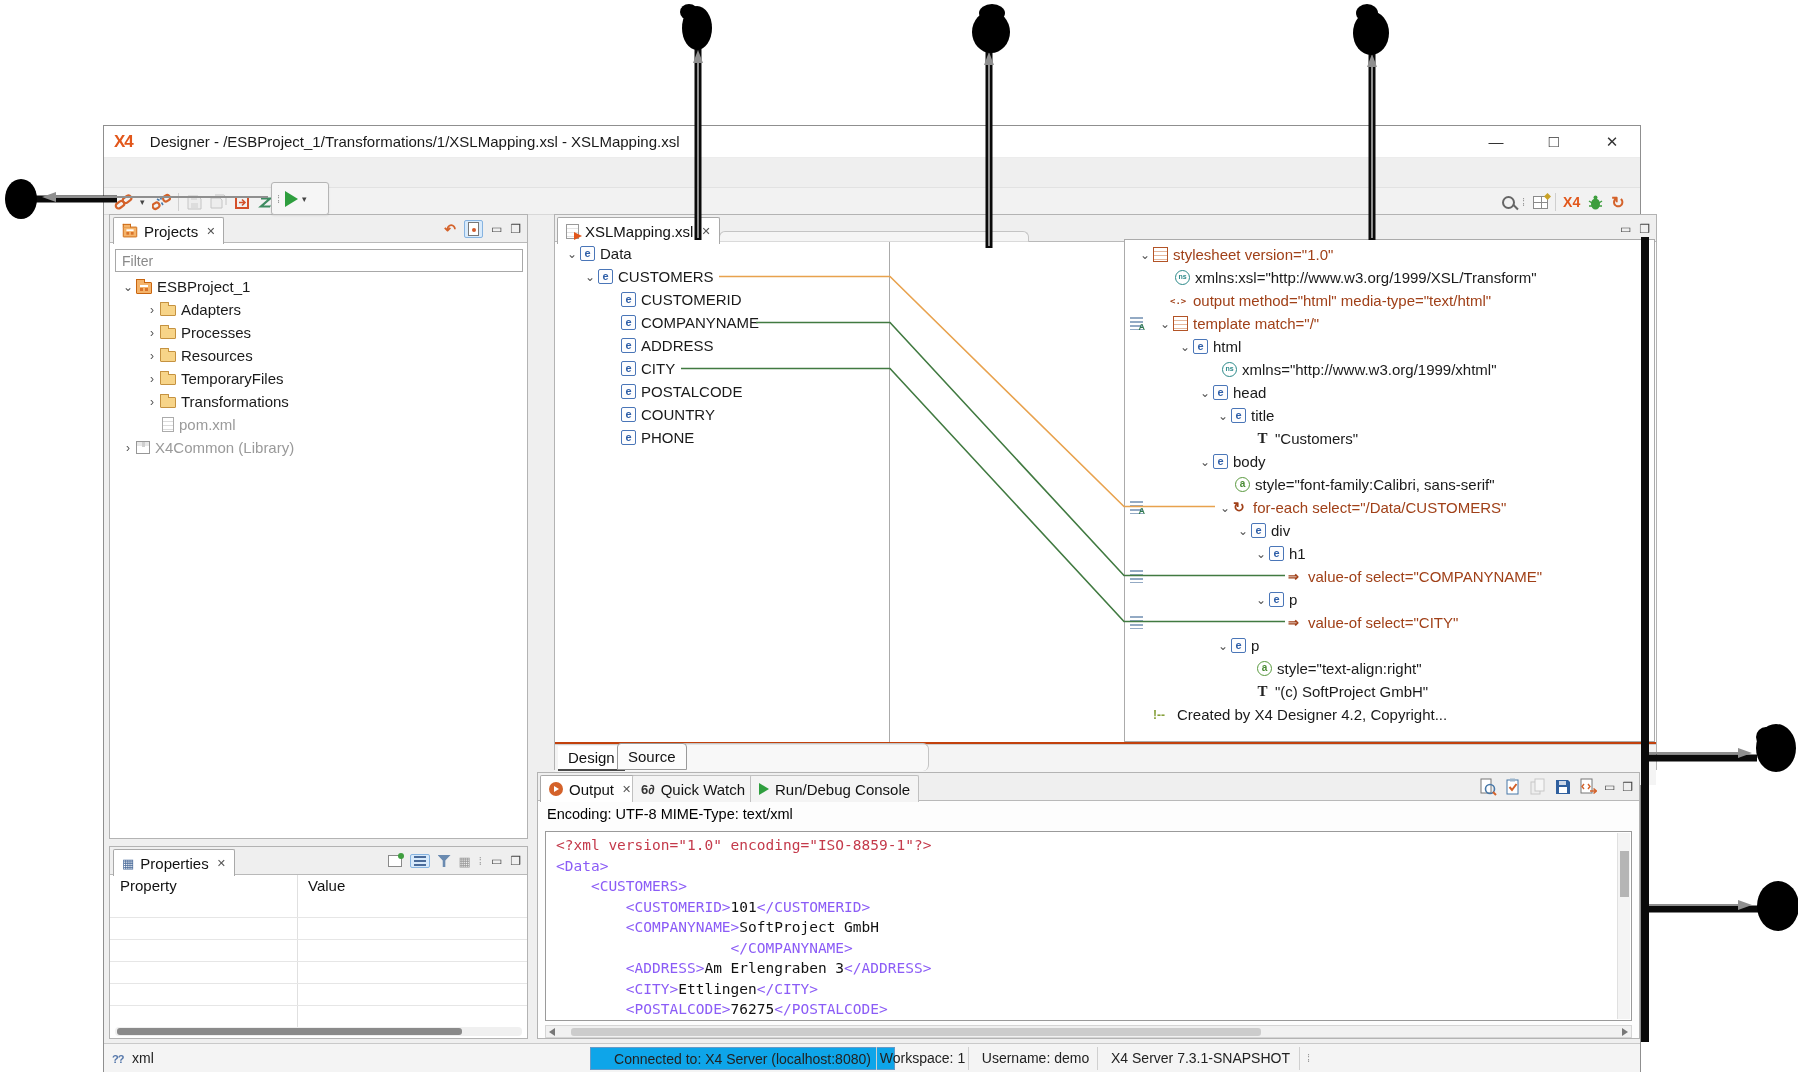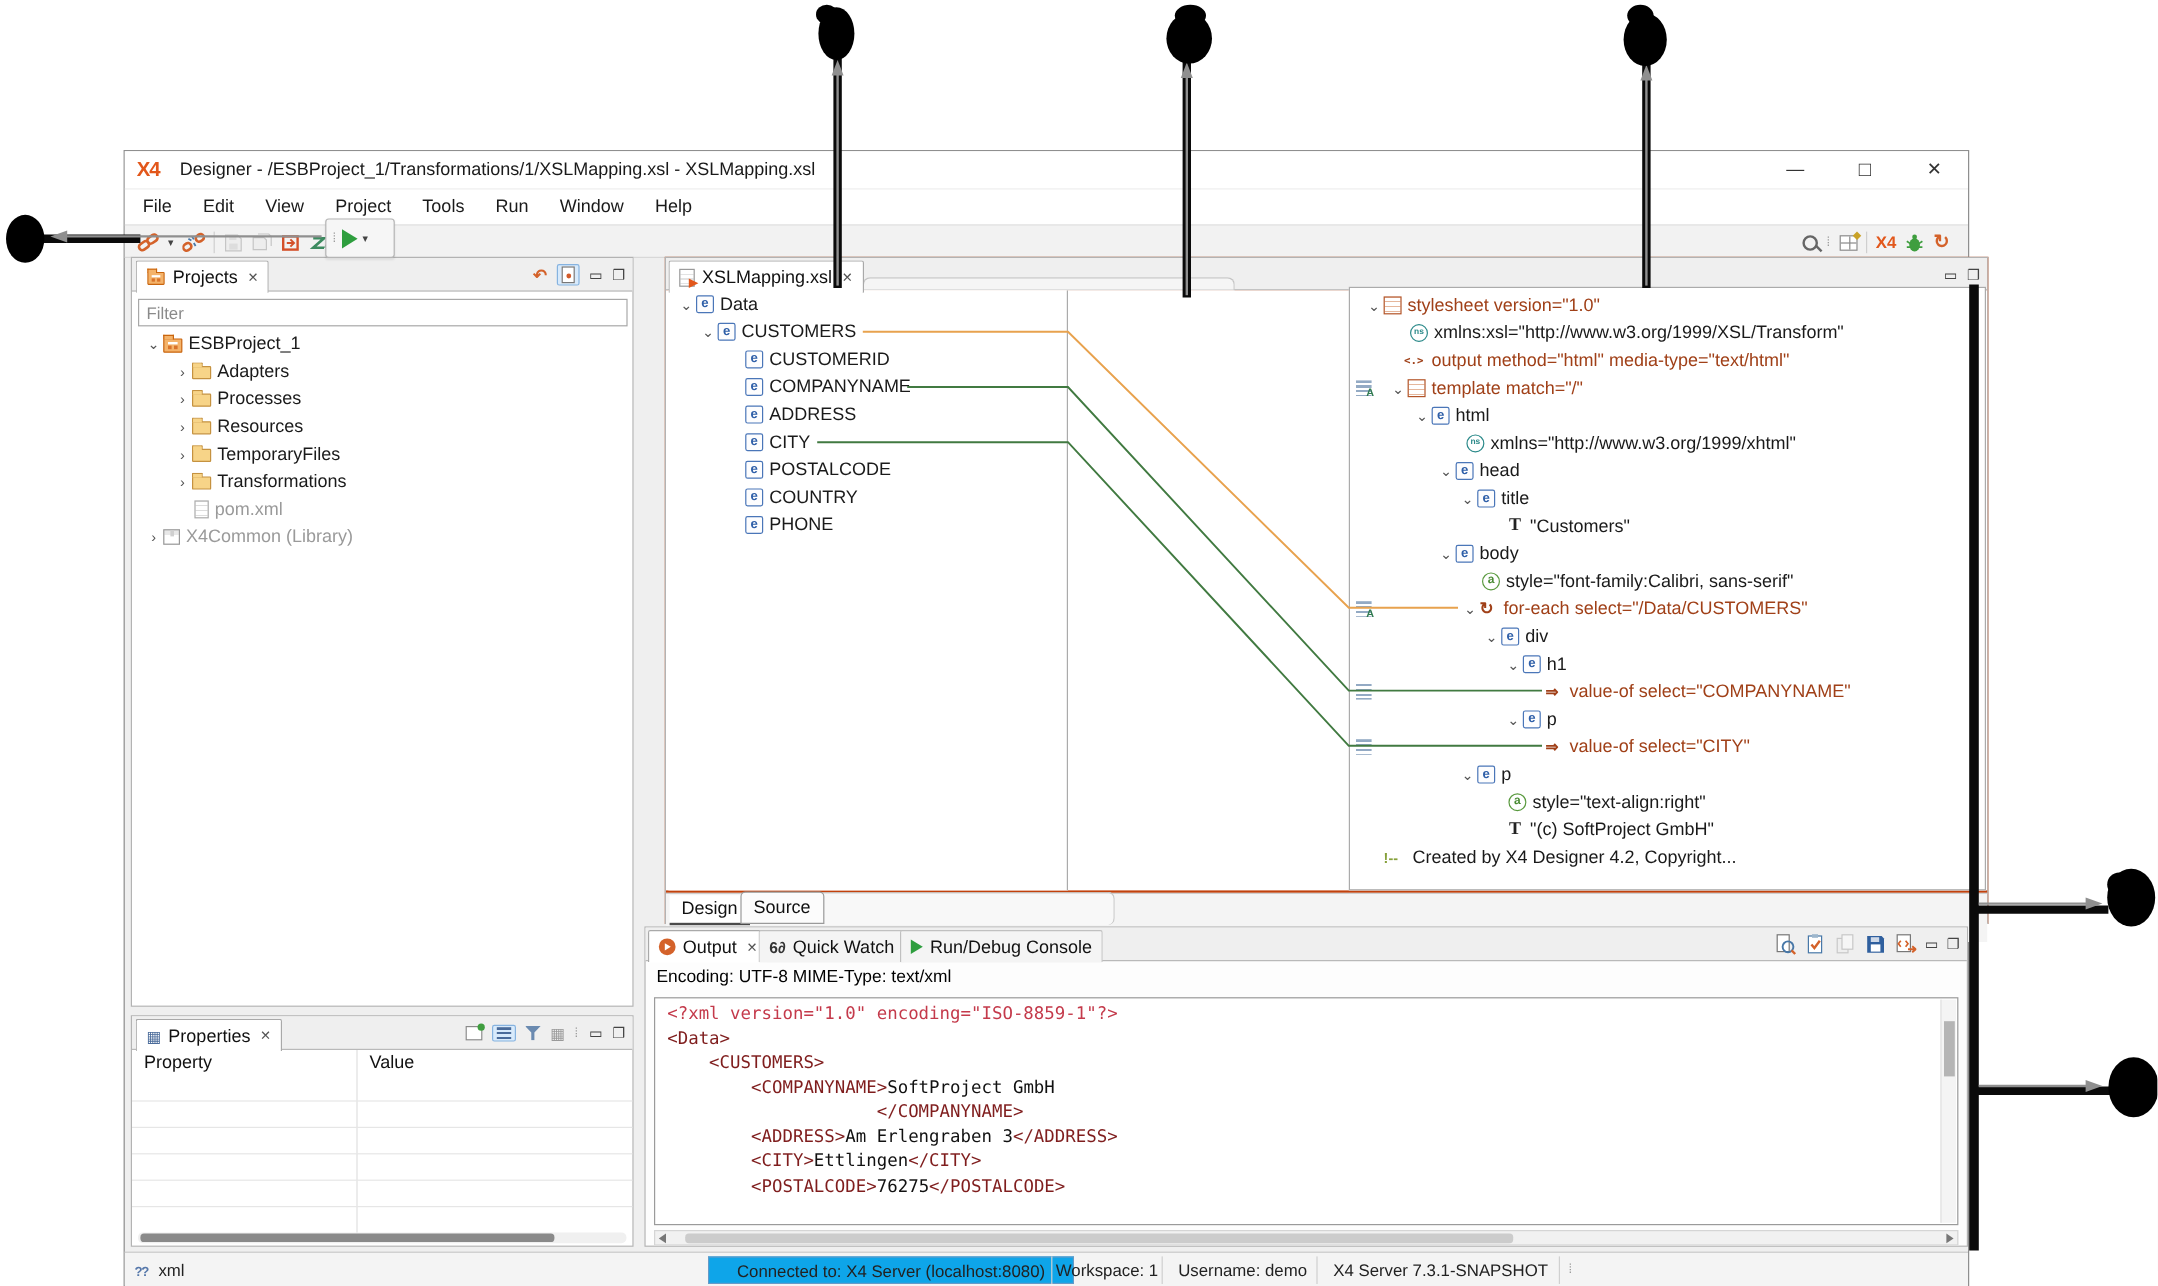--- a/index.html
+++ b/index.html
@@ -89,21 +89,21 @@
   #mapsvg{position:absolute;left:0;top:0;width:1103px;height:500px;pointer-events:none}
   #bottomtabs{position:absolute;left:0;top:529px;width:100%;height:41px;background:#f4f4f4;border-top:1px solid #cfcfcf}
   .btab{position:absolute;top:1px;height:25px;display:flex;align-items:center;padding:0 10px;font-size:15px;color:#111}
   #designtab{left:3px;border-bottom:2px solid #4a4a4a;background:#fff}
   #sourcetab{left:62px;background:#fcfcfc;border:1px solid #9a9a9a;border-radius:4px 4px 0 0;height:27px;top:-2px;z-index:2}
   
   #outputPanel{position:absolute;left:433px;top:646px;width:1103px;height:267px;background:#fdfdfd;border:1px solid #b3b3b3}
   #encline{position:absolute;left:9px;top:33px;font-size:14.5px;color:#000000}
   #xmlbox{position:absolute;left:7px;top:58px;width:1087px;height:190px;border:1px solid #9a9a9a;background:#fff;font-family:"DejaVu Sans Mono","Liberation Mono",monospace;font-size:14.5px;line-height:20.5px;padding:3px 0 0 10px;overflow:hidden}
   .xline{white-space:pre}
-  .xtag{color:#7f1d1d}
+  .xtag{color:#8b5cf6}
   .xtxt{color:#111}
   .xpi{color:#c43a4b}
   #vscroll{position:absolute;right:1px;top:1px;width:13px;height:186px;background:#f4f4f4;border-left:1px solid #e0e0e0}
   #vthumb{position:absolute;left:2px;top:18px;width:9px;height:46px;background:#b5b5b5}
   #ohscroll{position:absolute;left:7px;top:252px;width:1087px;height:13px;background:#f1f1f1;border:1px solid #d5d5d5;display:flex;align-items:center;justify-content:space-between;padding:0 3px}
   .scrarrow{width:0;height:0;border-top:4px solid transparent;border-bottom:4px solid transparent}
   .arr-l{border-right:6px solid #777}
   .arr-r{border-left:6px solid #777}
   #othumb{position:absolute;left:25px;top:2px;width:690px;height:8px;background:#cccccc;border-radius:3px}
   .outicons{position:absolute;right:6px;top:4px;display:flex;align-items:center;gap:7px}
@@ -136,30 +136,20 @@
 <div id="window">
 
   <div id="titlebar">
     <span class="logo">X4</span>
     <span class="wtitle">Designer - /ESBProject_1/Transformations/1/XSLMapping.xsl - XSLMapping.xsl</span>
     <span class="wbtn" style="left:1375px">—</span>
     <span class="wbtn" style="left:1433px;font-size:17px">□</span>
     <span class="wbtn" style="left:1491px">✕</span>
   </div>
 
-  <div id="menubar">
-    <span class="menuitem">File</span>
-    <span class="menuitem">Edit</span>
-    <span class="menuitem">View</span>
-    <span class="menuitem">Project</span>
-    <span class="menuitem">Tools</span>
-    <span class="menuitem">Run</span>
-    <span class="menuitem">Window</span>
-    <span class="menuitem">Help</span>
-  </div>
 
   <div id="toolbar">
     <div class="tb" style="left:10px;top:1px">
       <svg width="19" height="18">
           <g fill="none" stroke="#d4622a" stroke-width="2.2">
             <rect x="1.5" y="9" width="9" height="5.5" rx="2.7" transform="rotate(-35 6 11.7)"></rect>
             <rect x="8.5" y="3.5" width="9" height="5.5" rx="2.7" transform="rotate(-35 13 6.2)"></rect>
           </g>
         </svg>
       <span class="caret">▾</span>
@@ -524,20 +514,21 @@
           </svg>
         <span class="pbtn">▭</span>
         <span class="pbtn">❐</span>
       </div>
     </div>
     <div id="encline">Encoding: UTF-8 MIME-Type: text/xml</div>
     <div id="xmlbox">
       <div class="xline"><span class="xpi">&lt;?xml version="1.0" encoding="ISO-8859-1"?&gt;</span></div>
       <div class="xline"><span class="xtag">&lt;Data&gt;</span></div>
       <div class="xline"><span class="xtag">    &lt;CUSTOMERS&gt;</span></div>
+      <div class="xline"><span class="xtag">        &lt;CUSTOMERID&gt;</span><span class="xtxt">101</span><span class="xtag">&lt;/CUSTOMERID&gt;</span></div>
       <div class="xline"><span class="xtag">        &lt;COMPANYNAME&gt;</span><span class="xtxt">SoftProject GmbH</span></div>
       <div class="xline"><span class="xtag">                    &lt;/COMPANYNAME&gt;</span></div>
       <div class="xline"><span class="xtag">        &lt;ADDRESS&gt;</span><span class="xtxt">Am Erlengraben 3</span><span class="xtag">&lt;/ADDRESS&gt;</span></div>
       <div class="xline"><span class="xtag">        &lt;CITY&gt;</span><span class="xtxt">Ettlingen</span><span class="xtag">&lt;/CITY&gt;</span></div>
       <div class="xline"><span class="xtag">        &lt;POSTALCODE&gt;</span><span class="xtxt">76275</span><span class="xtag">&lt;/POSTALCODE&gt;</span></div>
       <div id="vscroll">
           <div id="vthumb"></div>
         </div>
     </div>
     <div id="ohscroll">

